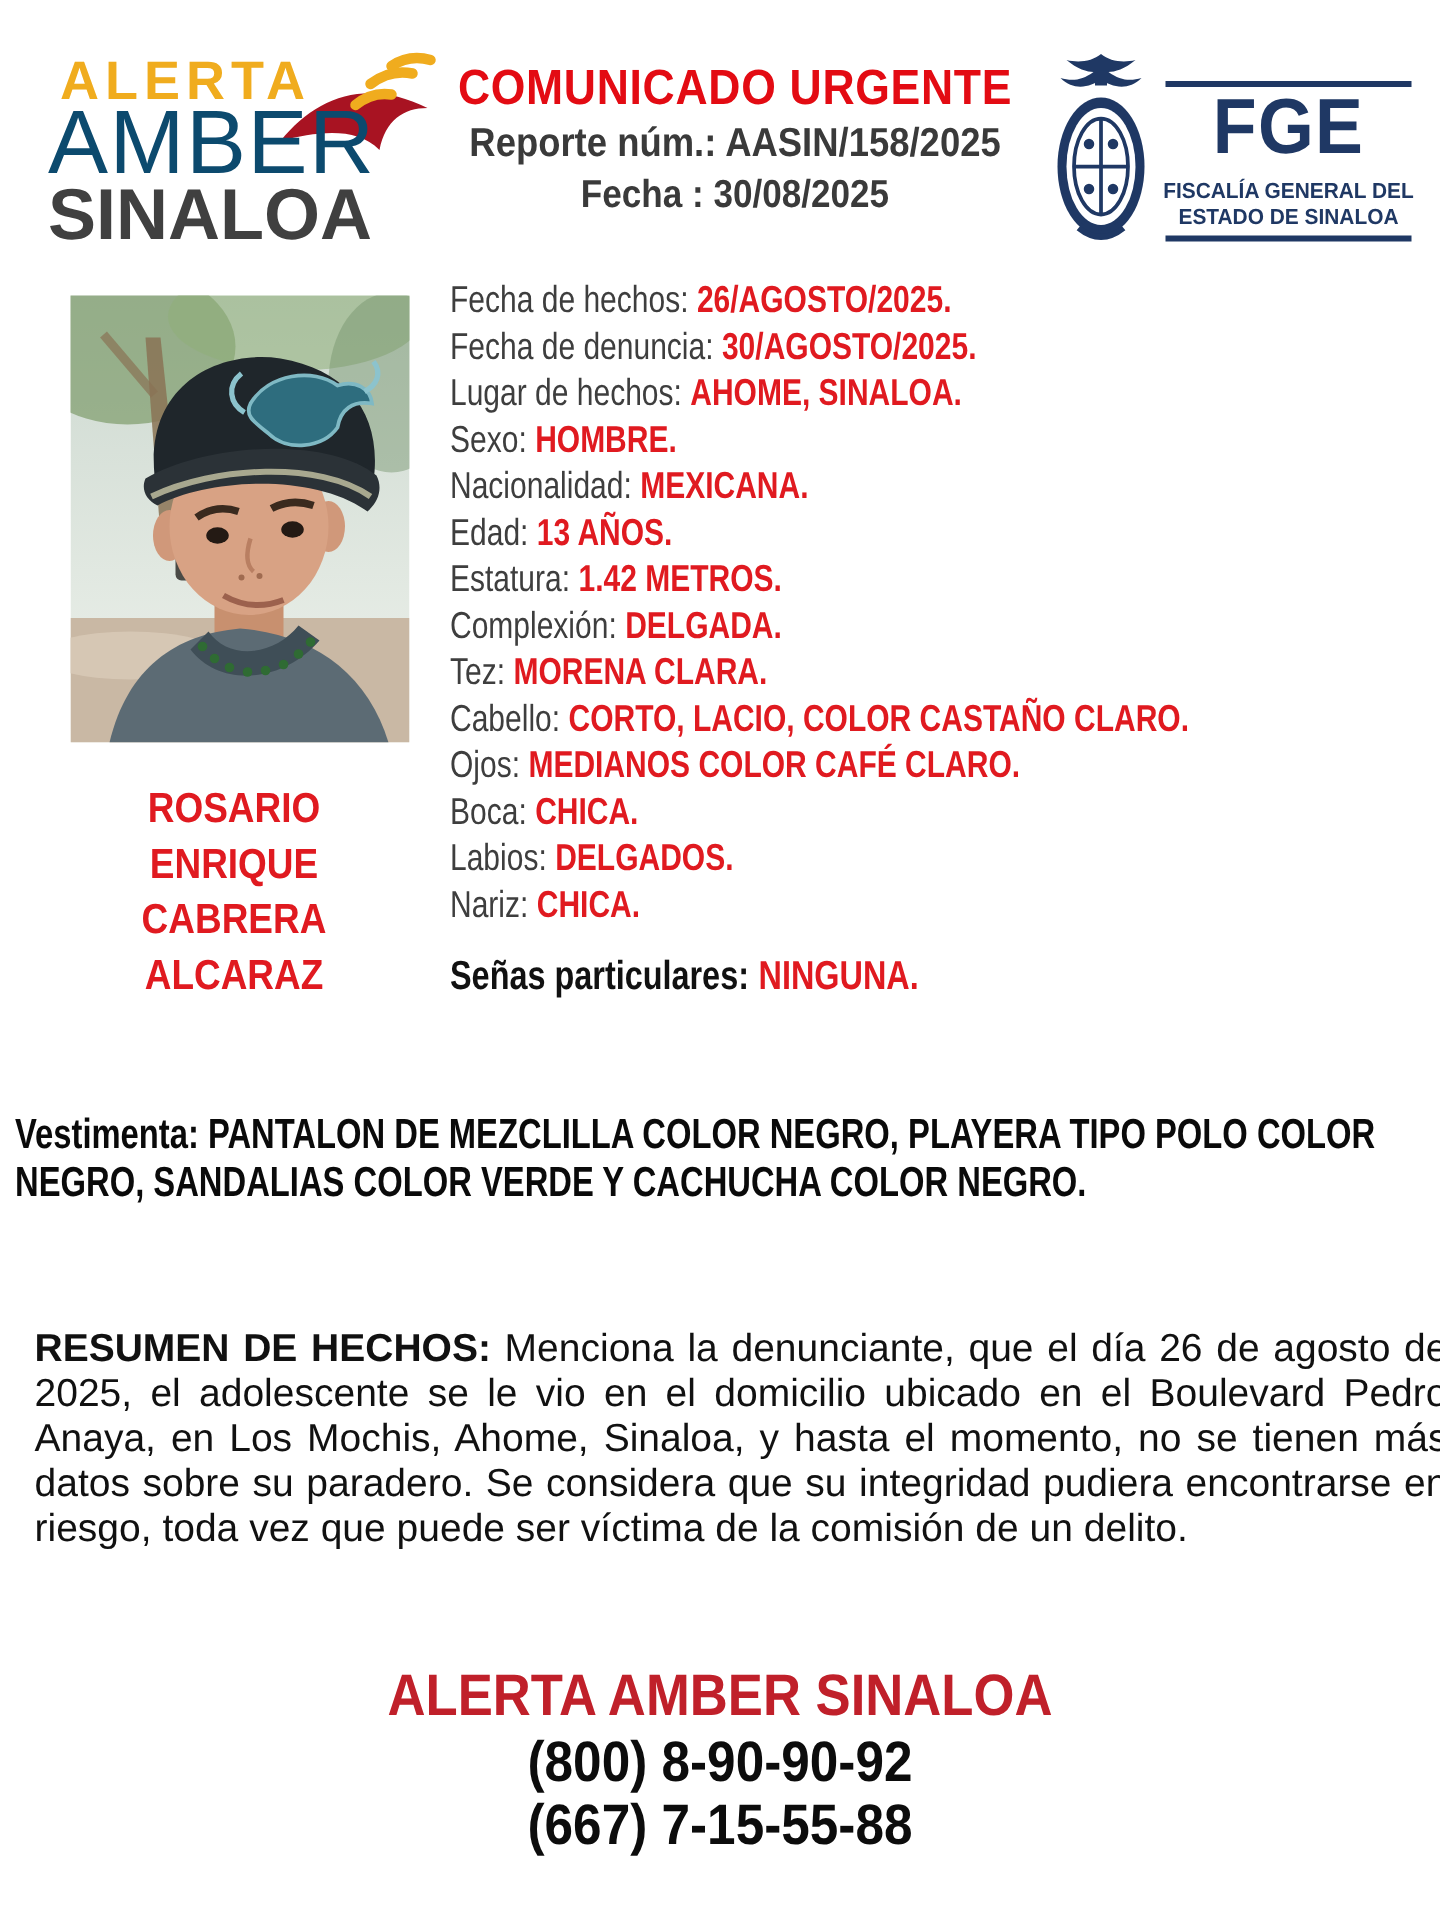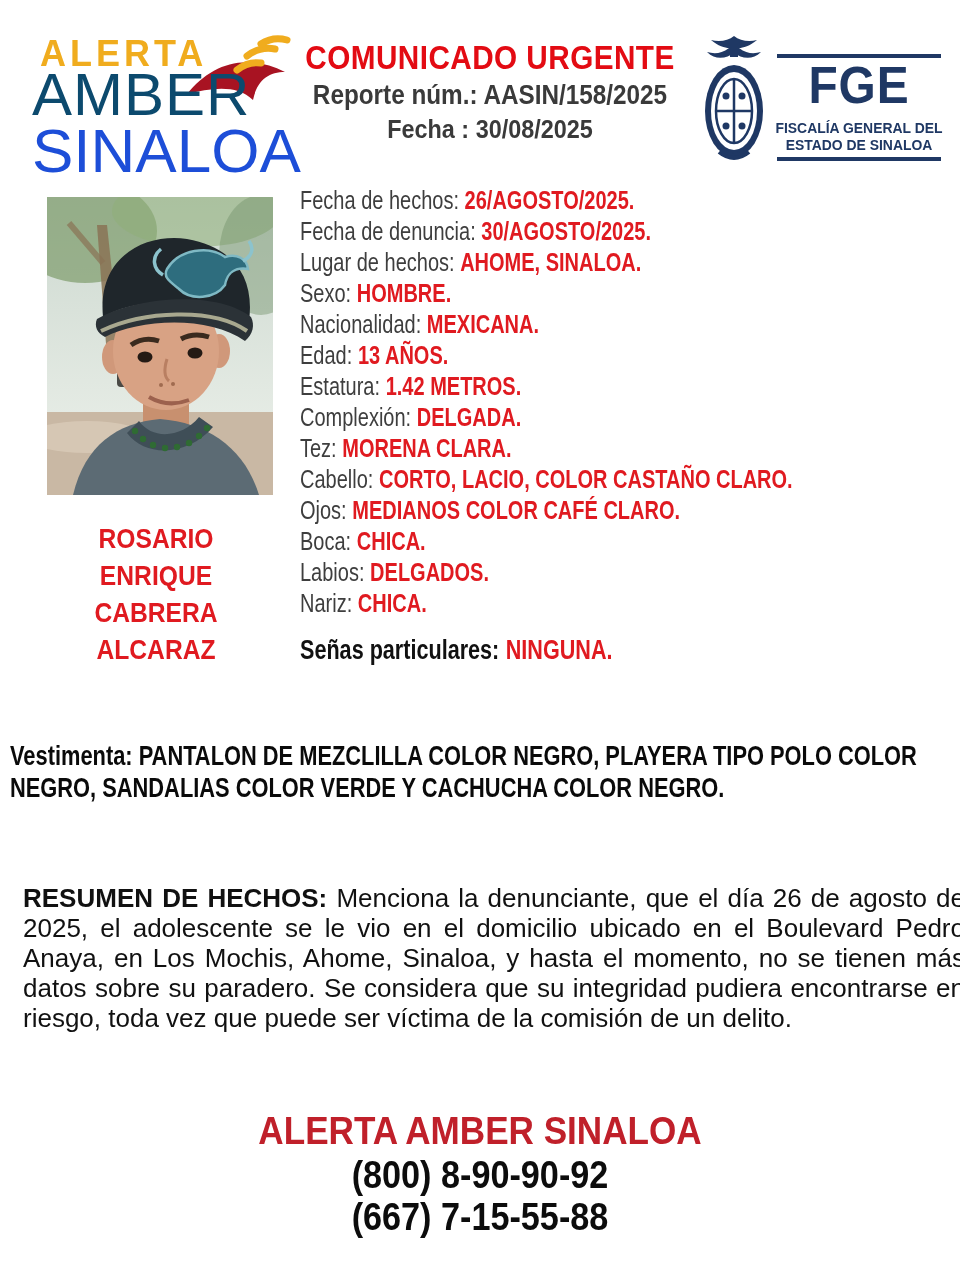--- a/index.html
+++ b/index.html
@@ -6,22 +6,22 @@
   .poster{
     position:relative;width:960px;height:1280px;background:#ffffff;overflow:hidden;
     font-family:"Liberation Sans",sans-serif;
   }
   
   .amber-logo{position:absolute;left:30px;top:32px;width:270px;height:132px;}
   .amber-logo .l1{position:absolute;left:10px;top:4px;font-size:36px;font-weight:bold;
      letter-spacing:4px;color:#f0ac1e;line-height:1;}
   .amber-logo .l2{position:absolute;left:2px;top:33px;font-size:60px;font-weight:normal;
      letter-spacing:1px;color:#0c4a6e;line-height:1;z-index:2;}
-  .amber-logo .l3{position:absolute;left:2px;top:88px;font-size:62px;font-weight:normal;
-     letter-spacing:0;color:#1d4ed8;line-height:1;}
+  .amber-logo .l3{position:absolute;left:2px;top:88px;font-size:48px;font-weight:bold;
+     letter-spacing:0;color:#404040;line-height:1;}
   .amber-logo svg.horn{position:absolute;left:155px;top:0;width:112px;height:96px;z-index:1;}
   
   .comunicado{position:absolute;left:240px;top:40px;width:500px;text-align:center;
      transform:scaleX(.9);transform-origin:50% 0;}
   .comunicado .title{font-size:33px;font-weight:bold;color:#e30b13;line-height:1.1;letter-spacing:.5px;}
   .comunicado .report{font-size:27px;font-weight:bold;color:#3a3a3a;line-height:1.2;margin-top:3px;}
   .comunicado .date{font-size:26px;font-weight:bold;color:#3a3a3a;line-height:1.2;margin-top:2px;}
   
   .fge{position:absolute;left:695px;top:32px;width:258px;height:136px;}
   .fge .crest{position:absolute;left:6px;top:0;width:66px;height:134px;}

